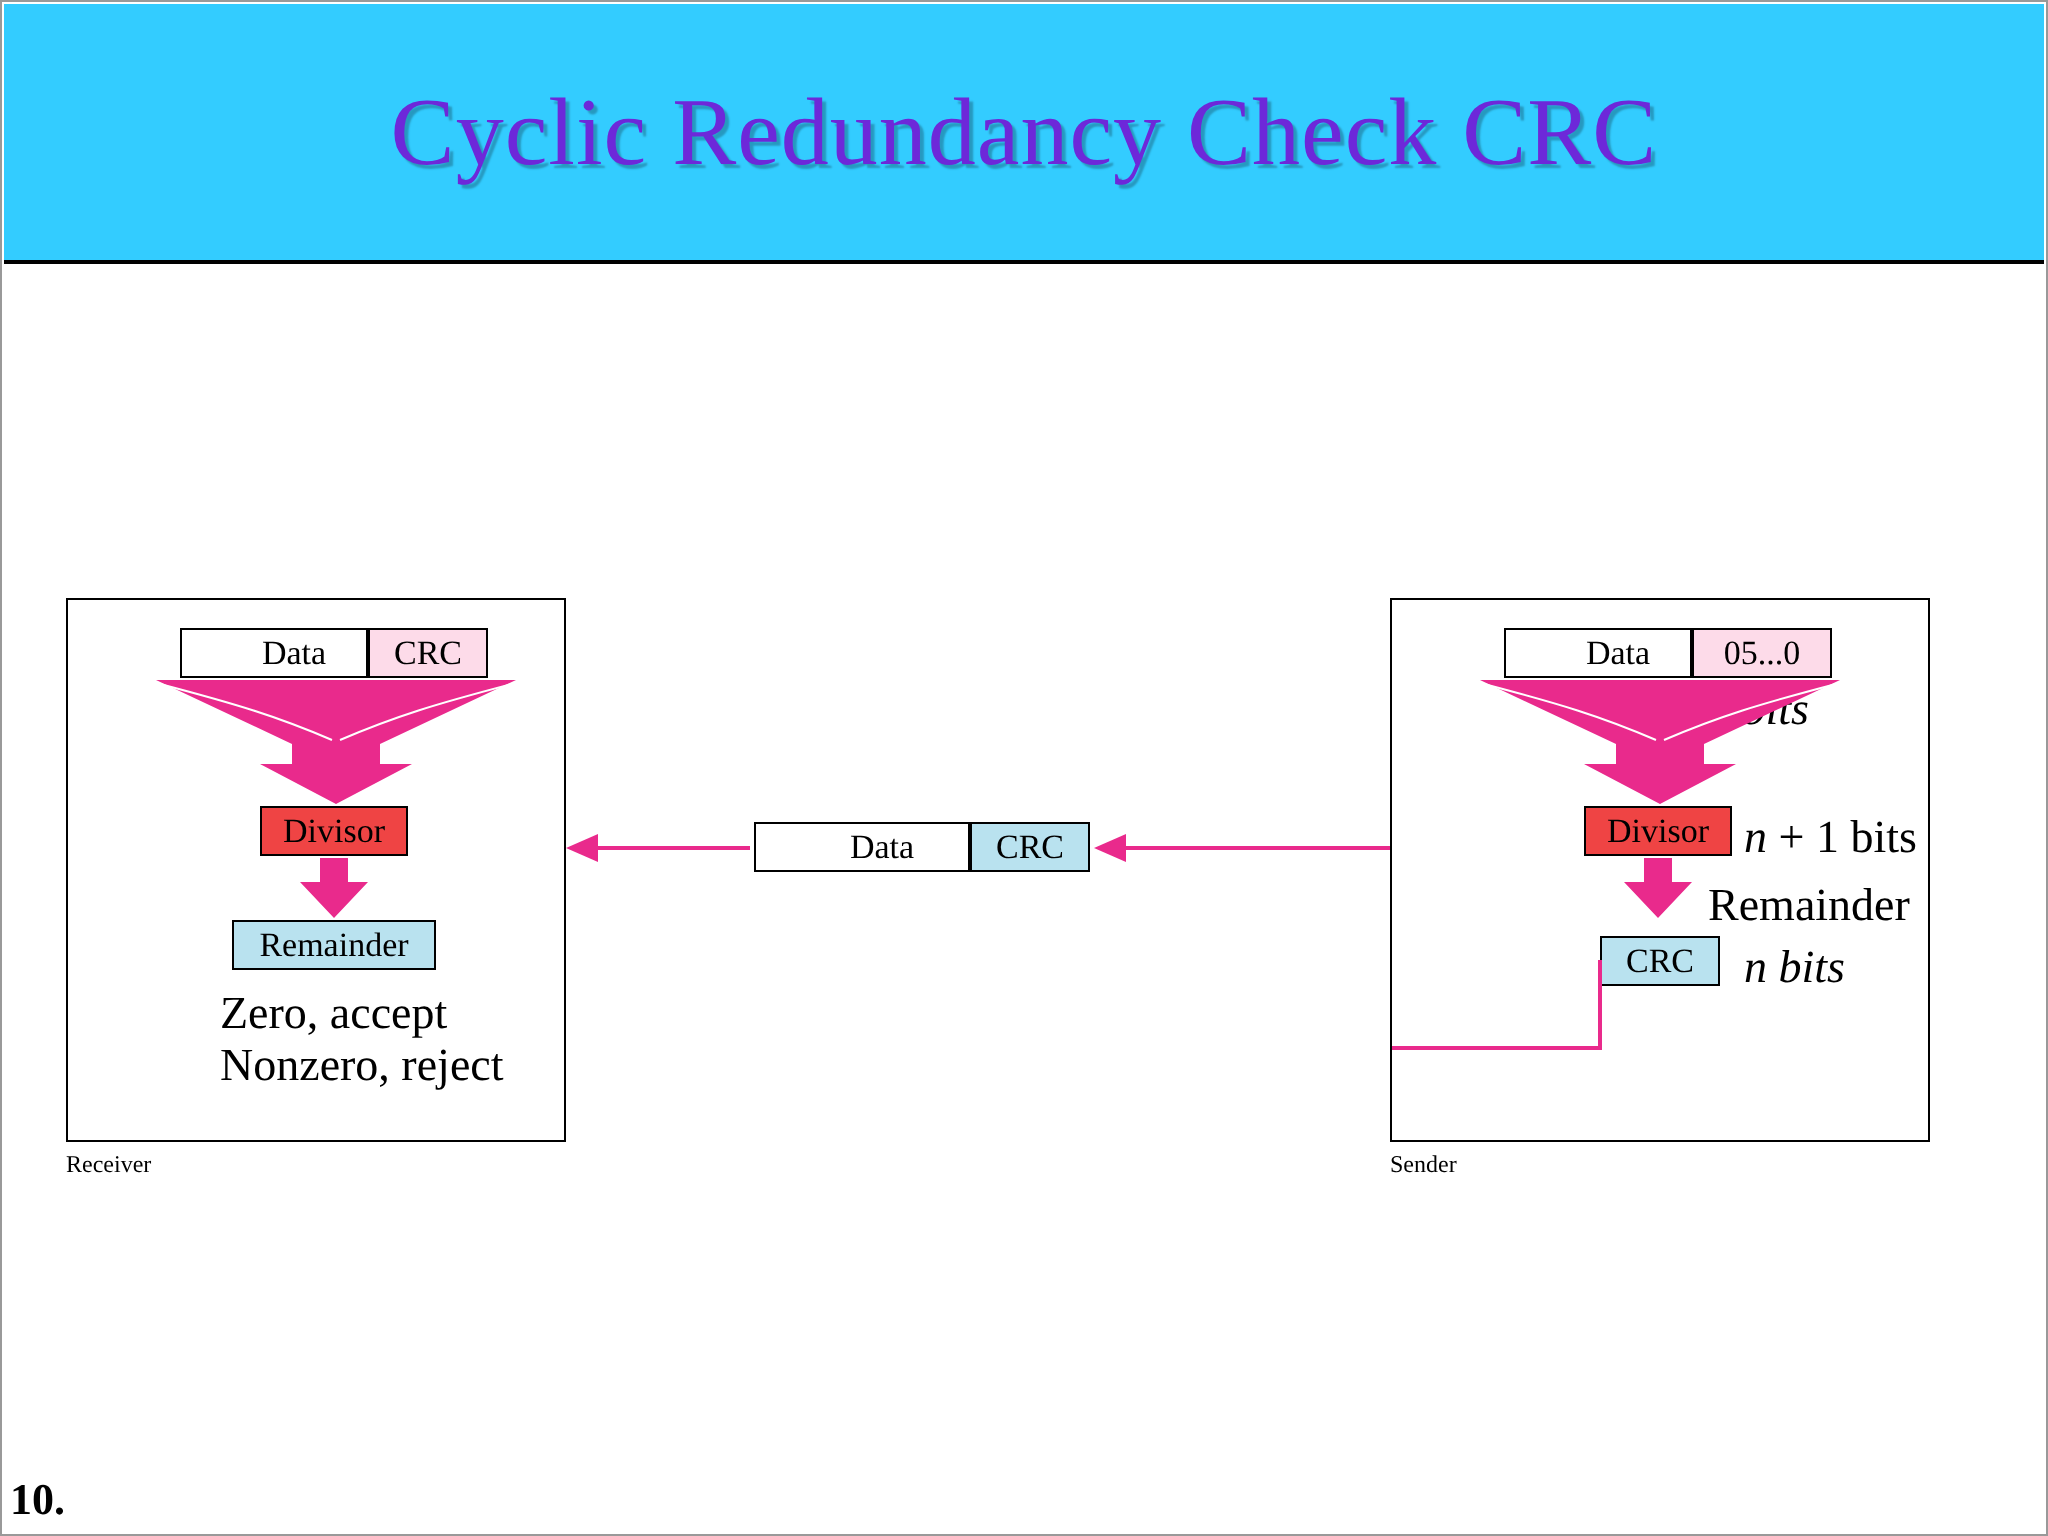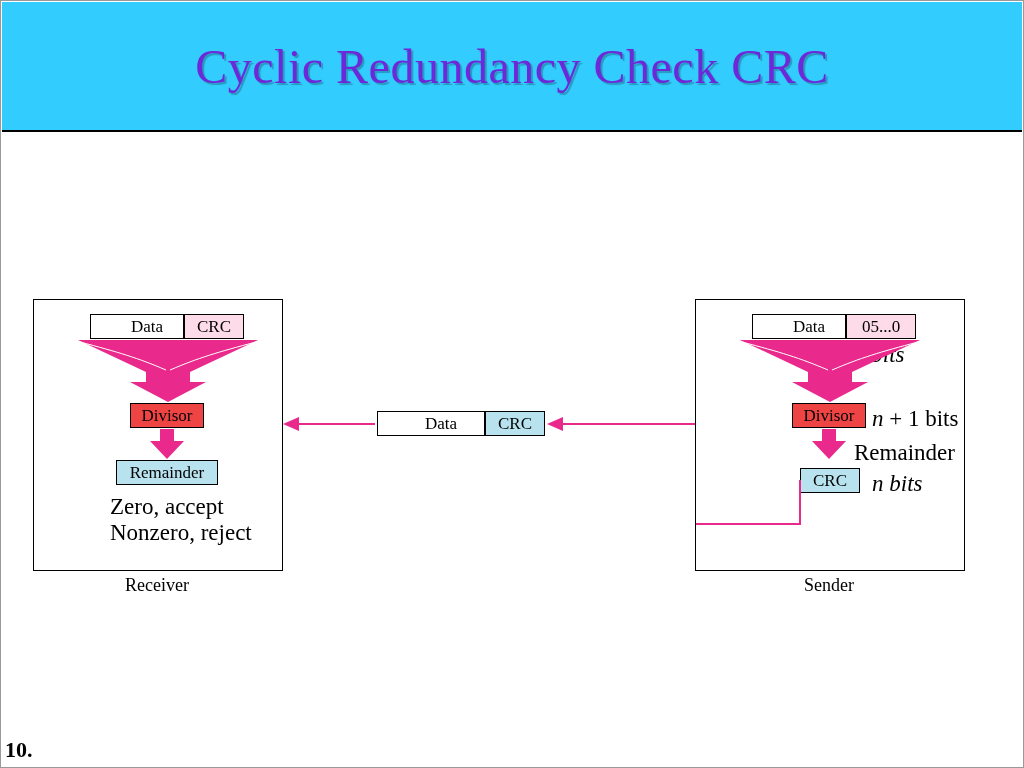--- a/index.html
+++ b/index.html
@@ -52,22 +52,22 @@
   }
 
   
   .panel {
     position: absolute;
     border: 1px solid #000;
     background: #fff;
   }
   .panel-caption {
     position: absolute;
-    font-size: 18px;
-    text-align: center;
+    font-size: 12px;
+    text-align: left;
   }
 
   
   .cell {
     position: absolute;
     border: 1px solid #000;
     font-size: 17px;
     line-height: 22px;
     text-align: center;
     padding: 1px 4px 2px 4px;

